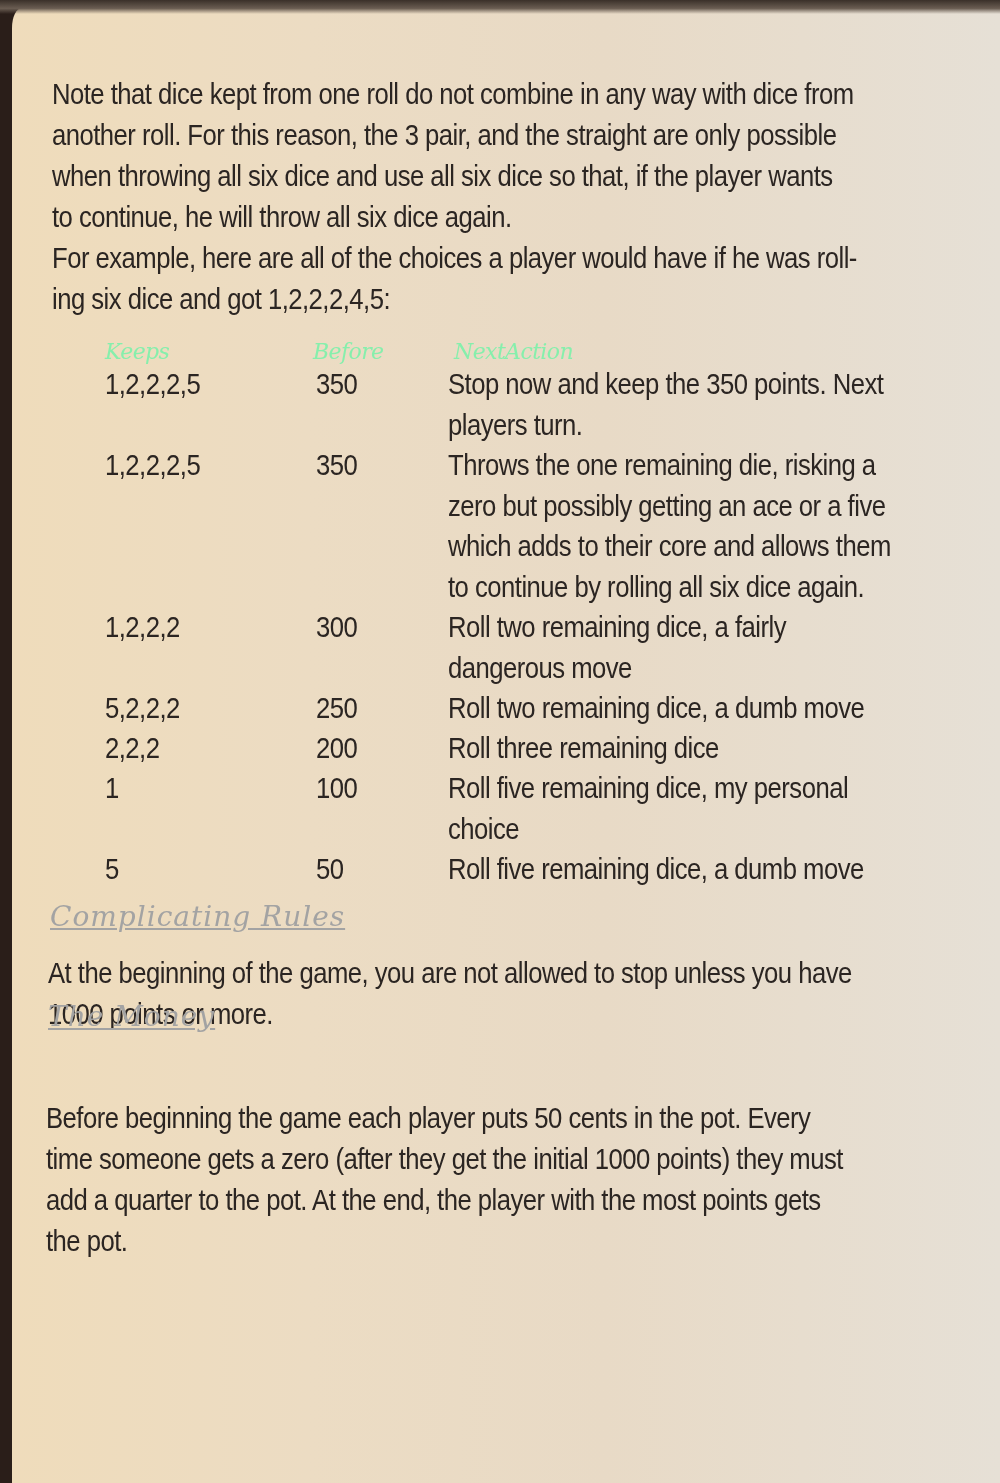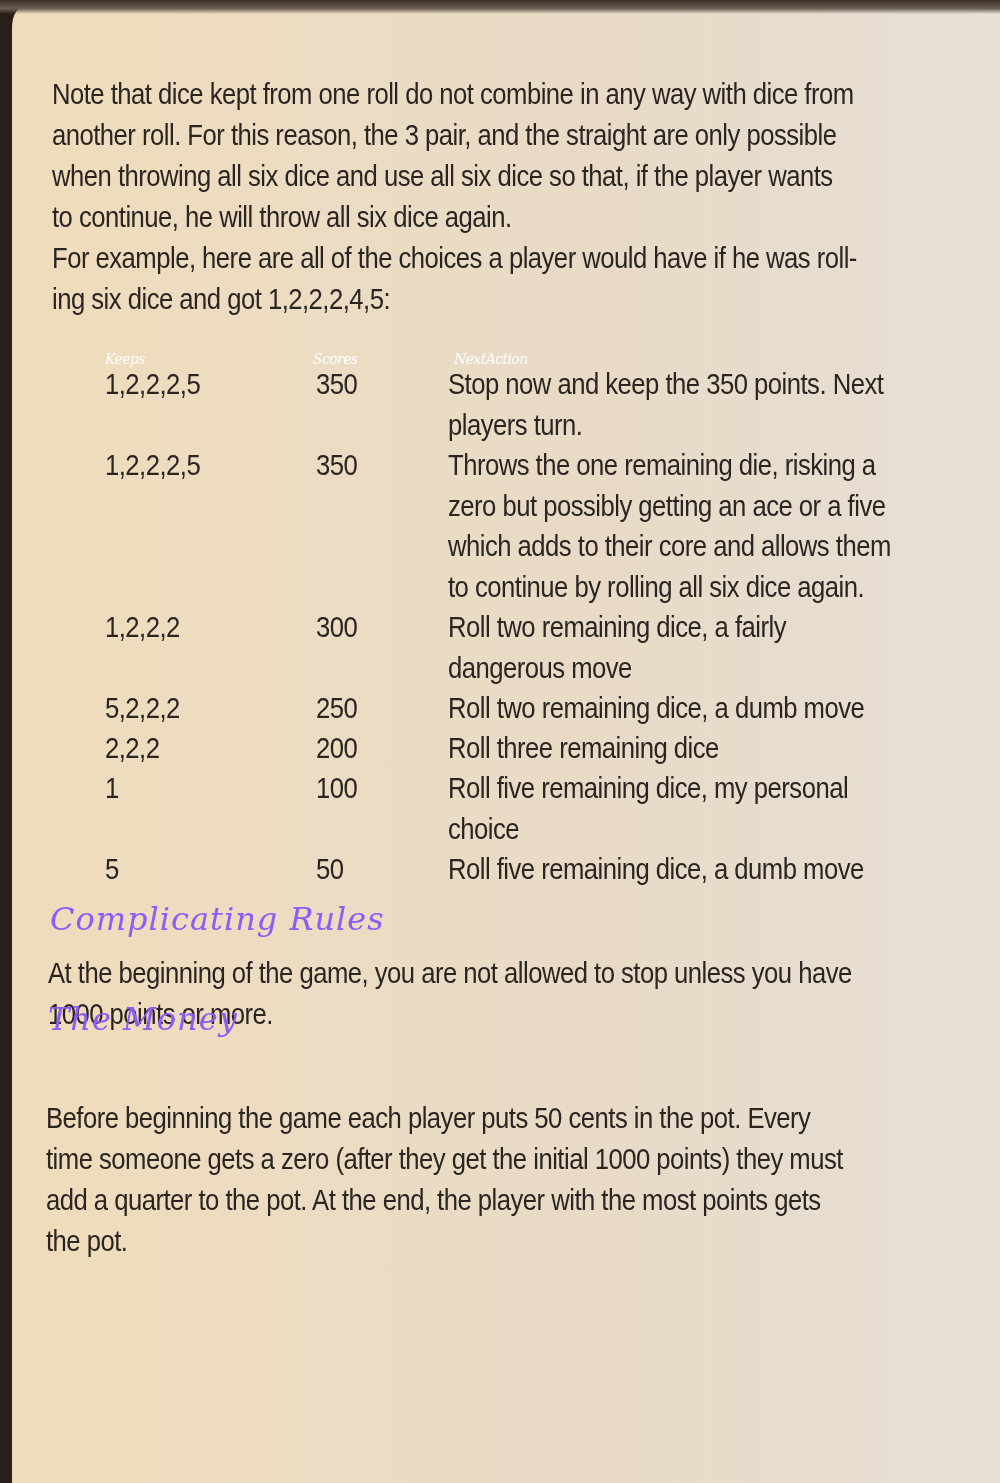--- a/index.html
+++ b/index.html
@@ -19,29 +19,29 @@
   }
   .text {
     position:absolute; left:52px; width:920px;
     font-size:29.5px; line-height:41px; color:#2b2522;
     letter-spacing:-0.6px;
     transform: scaleX(0.87); transform-origin:left top;
   }
   .line { white-space:nowrap; }
   .script {
     position:absolute; font-family:"DejaVu Serif", serif; font-style:italic;
-    color:#8b5cf6; font-size:32px; letter-spacing:1px;
+    color:#a3a3a3; font-size:28px; letter-spacing:1px;text-decoration:underline;
   }
   .tbl {
     position:absolute; left:105px; top:322px; width:880px;
     font-size:29.5px; line-height:40.5px; color:#2b2522; letter-spacing:-0.6px;
   }
   .hdr span {
     position:absolute; font-family:"DejaVu Serif", serif; font-style:italic;
-    font-size:14px; color:#ffffff; top:17px;
+    font-size:22px; color:#86efac; top:10px;
   }
   .row { position:absolute; left:0; width:880px; }
   .c1 { position:absolute; left:0; white-space:nowrap; transform:scaleX(0.87); transform-origin:left top;}
   .c2 { position:absolute; left:211px; white-space:nowrap; transform:scaleX(0.87); transform-origin:left top;}
   .c3 { position:absolute; left:343px; width:580px; transform:scaleX(0.87); transform-origin:left top; }
   .c3 .line { white-space:nowrap; }
 </style>
 </head>
 <body>
 
@@ -53,21 +53,21 @@
   <div class="line">another roll. For this reason, the 3 pair, and the straight are only possible</div>
   <div class="line">when throwing all six dice and use all six dice so that, if the player wants</div>
   <div class="line">to continue, he will throw all six dice again.</div>
   <div class="line">For example, here are all of the choices a player would have if he was roll-</div>
   <div class="line">ing six dice and got 1,2,2,2,4,5:</div>
 </div>
 
 <div class="tbl">
   <div class="hdr">
     <span style="left:0;">Keeps</span>
-    <span style="left:208px;">Scores</span>
+    <span style="left:208px;">Before</span>
     <span style="left:343px;margin-left:6px;">NextAction</span>
   </div>
 
   <div class="row" style="top:42px;">
     <div class="c1">1,2,2,2,5</div>
     <div class="c2">350</div>
     <div class="c3">
       <div class="line">Stop now and keep the 350 points. Next</div>
       <div class="line">players turn.</div>
     </div>

